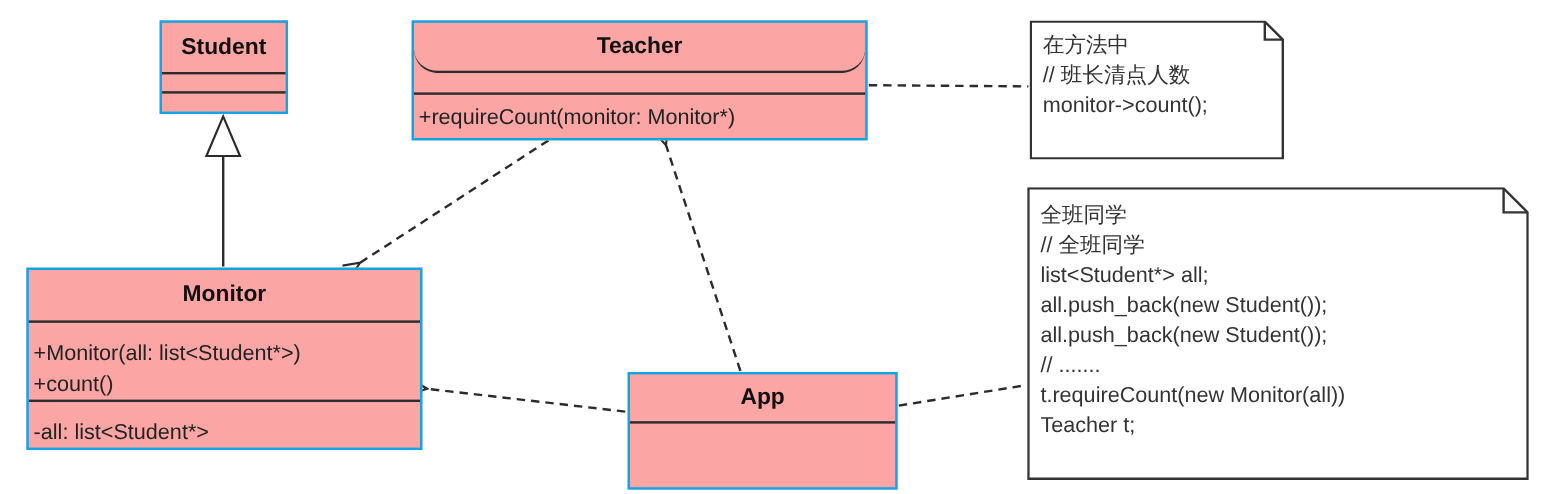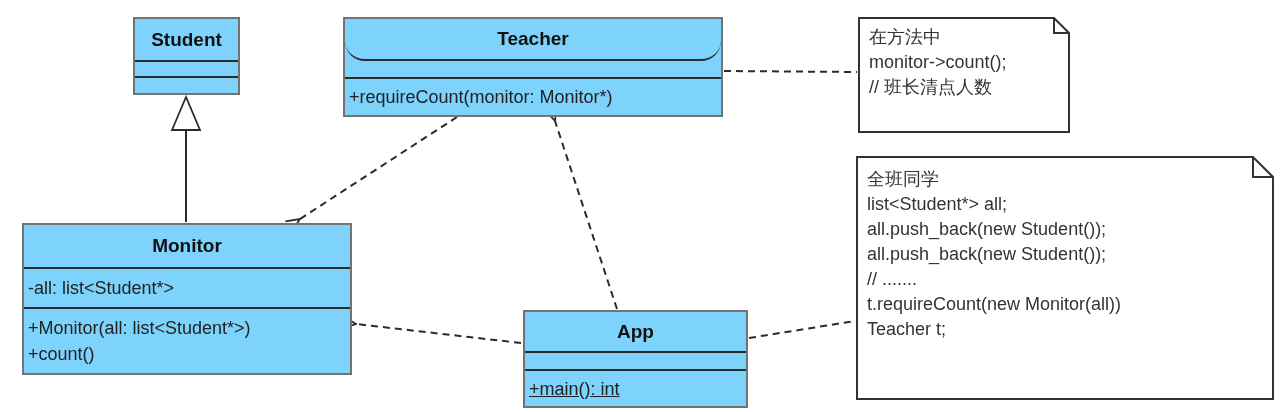--- a/index.html
+++ b/index.html
@@ -14,22 +14,22 @@
   }
   #connector-layer {
     position: absolute;
     left: 0; top: 0;
     width: 1285px; height: 412px;
     z-index: 1;
   }
   .uml-class {
     position: absolute;
     box-sizing: border-box;
-    background: #7dd3fc;
-    border: 2px solid #737373;
+    background: #fca5a5;
+    border: 2px solid #0ea5e9;
     display: flex;
     flex-direction: column;
     z-index: 2;
   }
   .uml-class .title {
     box-sizing: border-box;
     border-bottom: 2px solid #2b2b2b;
     display: flex;
     align-items: center;
     justify-content: center;
@@ -103,58 +103,56 @@
   </div>
 
   <div class="uml-class" style="left:343px; top:17px; width:380px; height:100px;">
     <div class="title" style="height:42px;border-radius:20px;">Teacher</div>
     <div class="compartment" style="height:18px;"></div>
     <div class="compartment">
       <div class="member">+requireCount(monitor: Monitor*)</div>
     </div>
   </div>
 
-  <div class="uml-class" style="left:22px; top:223px; width:330px; height:152px;">
+  <div class="uml-class" style="left:22px; top:223px; width:330px; height:152px;gap:12px;">
     <div class="title" style="height:44px;">Monitor</div>
-    <div class="compartment" style="height:40px;">
-      <div class="member">-all: list&lt;Student*&gt;</div>
-    </div>
     <div class="compartment">
       <div class="member">+Monitor(all: list&lt;Student*&gt;)</div>
       <div class="member">+count()</div>
+    </div>
+    <div class="compartment" style="height:40px;">
+      <div class="member">-all: list&lt;Student*&gt;</div>
     </div>
   </div>
 
   <div class="uml-class" style="left:523px; top:310px; width:225px; height:98px;">
     <div class="title" style="height:41px;">App</div>
     <div class="compartment" style="height:18px;"></div>
-    <div class="compartment">
-      <div class="member static">+main(): int</div>
-    </div>
   </div>
 
   <div class="uml-note" style="left:858px; top:17px; width:212px; height:124px;">
     <svg width="212" height="116" viewBox="0 0 212 116">
       <path d="M1,1 H196 L211,16 V115 H1 Z" fill="#ffffff" stroke="#333333" stroke-width="2"></path>
       <path d="M196,1 V16 H211" fill="none" stroke="#333333" stroke-width="2"></path>
     </svg>
     <div class="note-text">
       <div>在方法中</div>
+      <div>// 班长清点人数</div>
       <div>monitor-&gt;count();</div>
-      <div>// 班长清点人数</div>
     </div>
   </div>
 
   <div class="uml-note" style="left:856px; top:156px; width:418px; height:244px;">
     <svg width="418" height="244" viewBox="0 0 418 244">
       <path d="M1,1 H397 L417,21 V243 H1 Z" fill="#ffffff" stroke="#333333" stroke-width="2"></path>
       <path d="M397,1 V21 H417" fill="none" stroke="#333333" stroke-width="2"></path>
     </svg>
     <div class="note-text" style="top:11px;">
       <div>全班同学</div>
+      <div>// 全班同学</div>
       <div>list&lt;Student*&gt; all;</div>
       <div>all.push_back(new Student());</div>
       <div>all.push_back(new Student());</div>
       <div>// .......</div>
       <div>t.requireCount(new Monitor(all))</div>
       <div>Teacher t;</div>
     </div>
   </div>
 
 </div>

